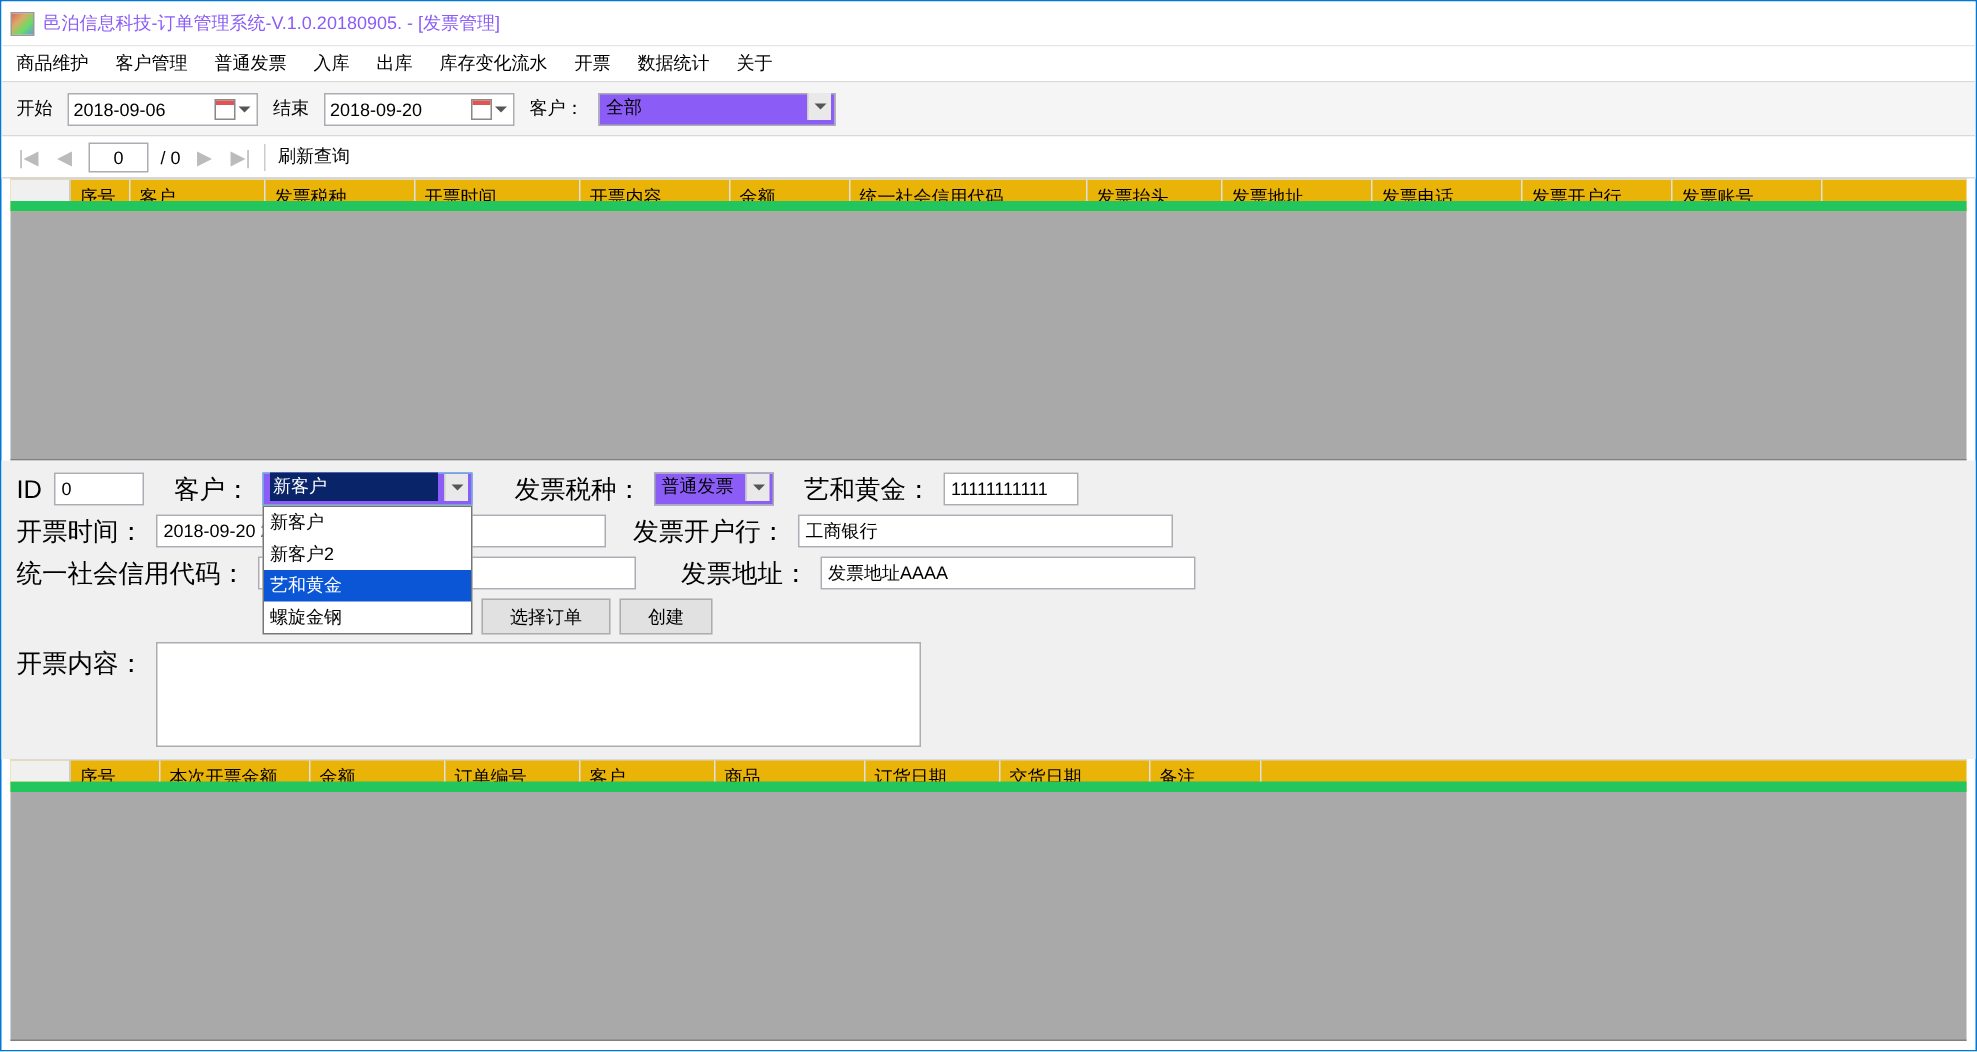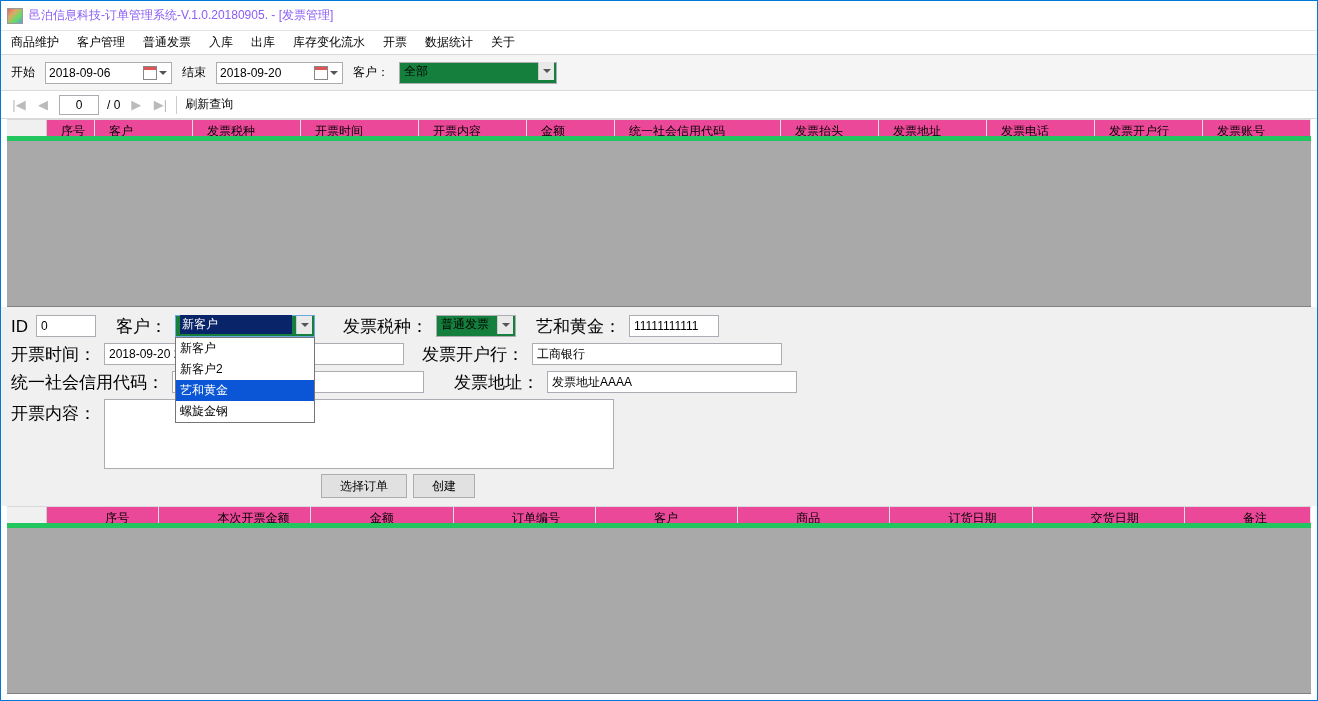--- a/index.html
+++ b/index.html
@@ -11,29 +11,29 @@
   .menubar { background: #fff; height: 24px; display: flex; align-items: center; padding: 0 10px; gap: 18px; border-bottom: 1px solid #d9d9d9; }
   .menubar span { font-size: 12px; color: #000; cursor: default; }
   .toolbar { background: #f5f5f5; height: 36px; display: flex; align-items: center; padding: 0 10px; gap: 10px; border-bottom: 1px solid #d9d9d9; }
   .toolbar label { font-size: 12px; }
   .date-picker { display: inline-flex; align-items: center; border: 1px solid #abadb3; background: #fff; height: 22px; width: 127px; padding: 0 3px; }
   .date-picker input { border: none; outline: none; width: 70px; font-size: 12px; font-family: inherit; }
   .date-picker .cal { width: 14px; height: 14px; border: 1px solid #888; background: #fff; position: relative; margin-left: auto; }
   .date-picker .cal::before { content: ""; position: absolute; top: 0; left: 0; right: 0; height: 3px; background: #d55; }
   .date-picker .dd { width: 10px; height: 14px; display: flex; align-items: center; justify-content: center; margin-left: 1px; }
   .dd-arrow { border-left: 4px solid transparent; border-right: 4px solid transparent; border-top: 4px solid #555; }
-  .combo { display: inline-flex; align-items: center; border: 1px solid #abadb3; background: #15803d; height: 22px; padding: 0 2px 3px 4px; }
+  .combo { display: inline-flex; align-items: center; border: 1px solid #abadb3; background: #8b5cf6; height: 22px; padding: 0 2px 3px 4px; }
   .combo span.val { flex: 1; font-size: 12px; }
   .combo .dd { width: 16px; height: 18px; display: flex; align-items: center; justify-content: center; border-left: 1px solid #ccc; background: #e9e9e9; margin-left: 4px; }
   .pager { background: #fff; height: 28px; display: flex; align-items: center; padding: 0 10px; gap: 8px; border-bottom: 1px solid #d9d9d9; }
   .pager .nav { color: #bbb; font-size: 13px; width: 16px; text-align: center; cursor: default; }
   .pager input { width: 40px; height: 20px; text-align: center; border: 1px solid #abadb3; font-size: 12px; }
   .pager .sep { width: 1px; height: 18px; background: #ccc; }
   .pager .refresh { font-size: 12px; color: #000; }
-  .grid-header { background: #ec4899; display: flex; height: 22px; border-top: 1px solid #d9d9d9; border-bottom: 5px solid #22c55e; justify-content: space-between; }
+  .grid-header { background: #eab308; display: flex; height: 22px; border-top: 1px solid #d9d9d9; border-bottom: 7px solid #22c55e; }
   .grid-header .rowhdr { width: 40px; background: #f0f0f0; border-right: 1px solid #ccc; }
   .grid-header .col { padding: 3px 6px; font-size: 12px; border-right: 1px solid #e0e0e0; white-space: nowrap; overflow: hidden; text-align: left; }
   .grid-body { flex: 1; background: #a9a9a9; border-bottom: 1px solid #808080; }
   .form-area { background: #f0f0f0; padding: 8px 10px; display: flex; flex-direction: column; gap: 5px; }
   .form-row { display: flex; align-items: flex-start; gap: 8px; }
   .form-row label { font-size: 17px; align-self: center; }
   .txt { border: 1px solid #abadb3; background: #fff; height: 22px; padding: 0 4px; font-size: 12px; font-family: inherit; }
   .combo-open { position: relative; display: inline-block; }
   .combo-open .combo { border: 1px solid #6aa8e0; height: 22px; width: 140px; }
   .combo-open .combo .val-sel { background: #0a246a; color: #fff; padding: 1px 2px; flex: 1; font-size: 12px; }
@@ -161,28 +161,28 @@
     </div>
 
 
     <div class="form-row">
       <label>统一社会信用代码：</label>
       <input class="txt" style="width: 252px;" value="ABCDEF1234567890111">
       <label style="margin-left:22px;">发票地址：</label>
       <input class="txt w250" value="发票地址AAAA" style="">
     </div>
 
+    <div class="form-row" style="padding-left:310px; gap:6px;">
+      <button class="btn">选择订单</button>
+      <button class="btn">创建</button>
+    </div>
+
     <div class="form-row">
       <label style="align-self:flex-start; padding-top:3px;">开票内容：</label>
       <textarea class="textarea" style=""></textarea>
-    </div>
-
-    <div class="form-row" style="padding-left:310px; gap:6px;">
-      <button class="btn">选择订单</button>
-      <button class="btn">创建</button>
     </div>
   </div>
 
   <div class="grid-header" style="margin:0 6px;">
     <div class="rowhdr"></div>
     <div class="col w60">序号</div>
     <div class="col w100">本次开票金额</div>
     <div class="col w90">金额</div>
     <div class="col w90">订单编号</div>
     <div class="col w90">客户</div>

